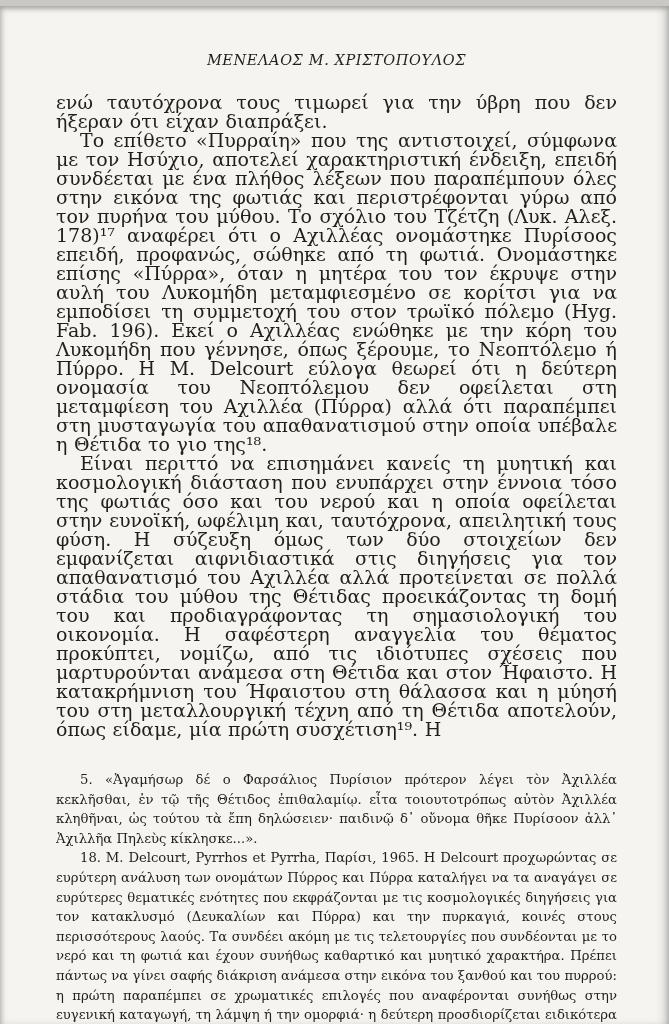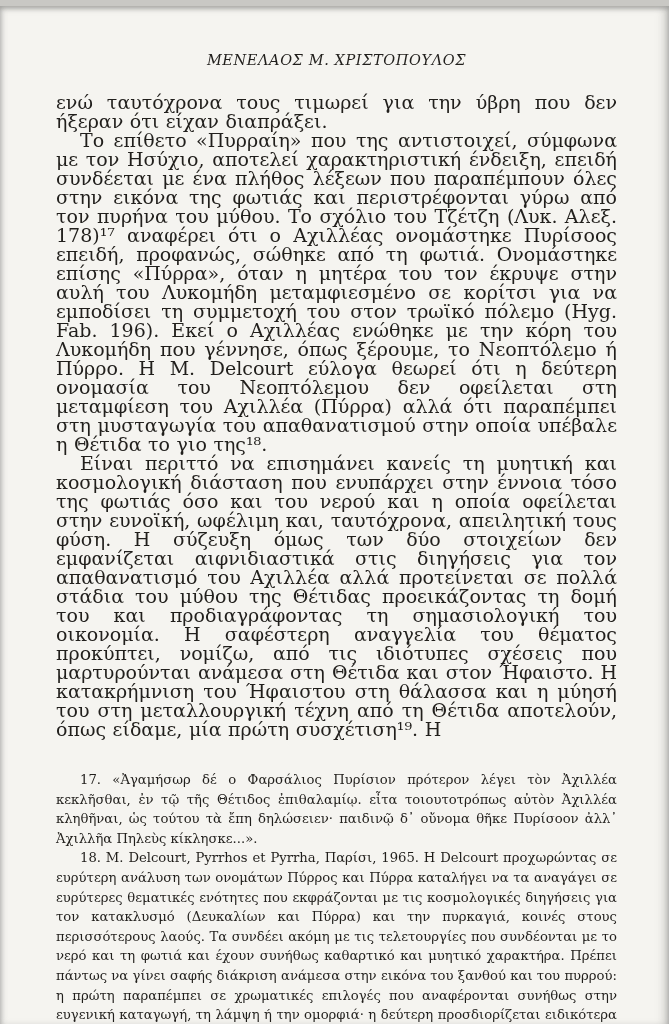--- a/index.html
+++ b/index.html
@@ -64,18 +64,18 @@
 
   <div class="running-header">ΜΕΝΕΛΑΟΣ Μ. ΧΡΙΣΤΟΠΟΥΛΟΣ</div>
 
   <div class="body-text">
     <p class="no-indent">ενώ ταυτόχρονα τους τιμωρεί για την ύβρη που δεν ήξεραν ότι είχαν διαπράξει.</p>
     <p>Το επίθετο «Πυρραίη» που της αντιστοιχεί, σύμφωνα με τον Ησύχιο, αποτελεί χαρακτηριστική ένδειξη, επειδή συνδέεται με ένα πλήθος λέξεων που παραπέμπουν όλες στην εικόνα της φωτιάς και περιστρέφονται γύρω από τον πυρήνα του μύθου. Το σχόλιο του Τζέτζη (Λυκ. Αλεξ. 178)¹⁷ αναφέρει ότι ο Αχιλλέας ονομάστηκε Πυρίσοος επειδή, προφανώς, σώθηκε από τη φωτιά. Ονομάστηκε επίσης «Πύρρα», όταν η μητέρα του τον έκρυψε στην αυλή του Λυκομήδη μεταμφιεσμένο σε κορίτσι για να εμποδίσει τη συμμετοχή του στον τρωϊκό πόλεμο (Hyg. Fab. 196). Εκεί ο Αχιλλέας ενώθηκε με την κόρη του Λυκομήδη που γέννησε, όπως ξέρουμε, το Νεοπτόλεμο ή Πύρρο. Η Μ. Delcourt εύλογα θεωρεί ότι η δεύτερη ονομασία του Νεοπτόλεμου δεν οφείλεται στη μεταμφίεση του Αχιλλέα (Πύρρα) αλλά ότι παραπέμπει στη μυσταγωγία του απαθανατισμού στην οποία υπέβαλε η Θέτιδα το γιο της¹⁸.</p>
     <p>Είναι περιττό να επισημάνει κανείς τη μυητική και κοσμολογική διάσταση που ενυπάρχει στην έννοια τόσο της φωτιάς όσο και του νερού και η οποία οφείλεται στην ευνοϊκή, ωφέλιμη και, ταυτόχρονα, απειλητική τους φύση. Η σύζευξη όμως των δύο στοιχείων δεν εμφανίζεται αιφνιδιαστικά στις διηγήσεις για τον απαθανατισμό του Αχιλλέα αλλά προτείνεται σε πολλά στάδια του μύθου της Θέτιδας προεικάζοντας τη δομή του και προδιαγράφοντας τη σημασιολογική του οικονομία. Η σαφέστερη αναγγελία του θέματος προκύπτει, νομίζω, από τις ιδιότυπες σχέσεις που μαρτυρούνται ανάμεσα στη Θέτιδα και στον Ήφαιστο. Η κατακρήμνιση του Ήφαιστου στη θάλασσα και η μύησή του στη μεταλλουργική τέχνη από τη Θέτιδα αποτελούν, όπως είδαμε, μία πρώτη συσχέτιση¹⁹. Η</p>
   </div>
 
   <div class="footnotes">
-    <p>17. «Ἀγαμήσωρ δέ ο Φαρσάλιος Πυρίσιον πρότερον λέγει τὸν Ἀχιλλέα κεκλῆσθαι, ἐν τῷ τῆς Θέτιδος ἐπιθαλαμίῳ. εἶτα τοιουτοτρόπως αὐτὸν Ἀχιλλέα κληθῆναι, ὡς τούτου τὰ ἔπη δηλώσειεν· παιδινῷ δ᾽ οὔνομα θῆκε Πυρίσοον ἀλλ᾽ Ἀχιλλῆα Πηλεὺς κίκλησκε...».</p>
+    <p>5. «Ἀγαμήσωρ δέ ο Φαρσάλιος Πυρίσιον πρότερον λέγει τὸν Ἀχιλλέα κεκλῆσθαι, ἐν τῷ τῆς Θέτιδος ἐπιθαλαμίῳ. εἶτα τοιουτοτρόπως αὐτὸν Ἀχιλλέα κληθῆναι, ὡς τούτου τὰ ἔπη δηλώσειεν· παιδινῷ δ᾽ οὔνομα θῆκε Πυρίσοον ἀλλ᾽ Ἀχιλλῆα Πηλεὺς κίκλησκε...».</p>
     <p>18. M. Delcourt, Pyrrhos et Pyrrha, Παρίσι, 1965. Η Delcourt προχωρώντας σε ευρύτερη ανάλυση των ονομάτων Πύρρος και Πύρρα καταλήγει να τα αναγάγει σε ευρύτερες θεματικές ενότητες που εκφράζονται με τις κοσμολογικές διηγήσεις για τον κατακλυσμό (Δευκαλίων και Πύρρα) και την πυρκαγιά, κοινές στους περισσότερους λαούς. Τα συνδέει ακόμη με τις τελετουργίες που συνδέονται με το νερό και τη φωτιά και έχουν συνήθως καθαρτικό και μυητικό χαρακτήρα. Πρέπει πάντως να γίνει σαφής διάκριση ανάμεσα στην εικόνα του ξανθού και του πυρρού: η πρώτη παραπέμπει σε χρωματικές επιλογές που αναφέρονται συνήθως στην ευγενική καταγωγή, τη λάμψη ή την ομορφιά· η δεύτερη προσδιορίζεται ειδικότερα από το στοιχείο της φωτιάς και αντλεί από αυτό την ξεχωριστή της σημασία.</p>
 
   </div>
 
 </div>
 
 </body></html>

